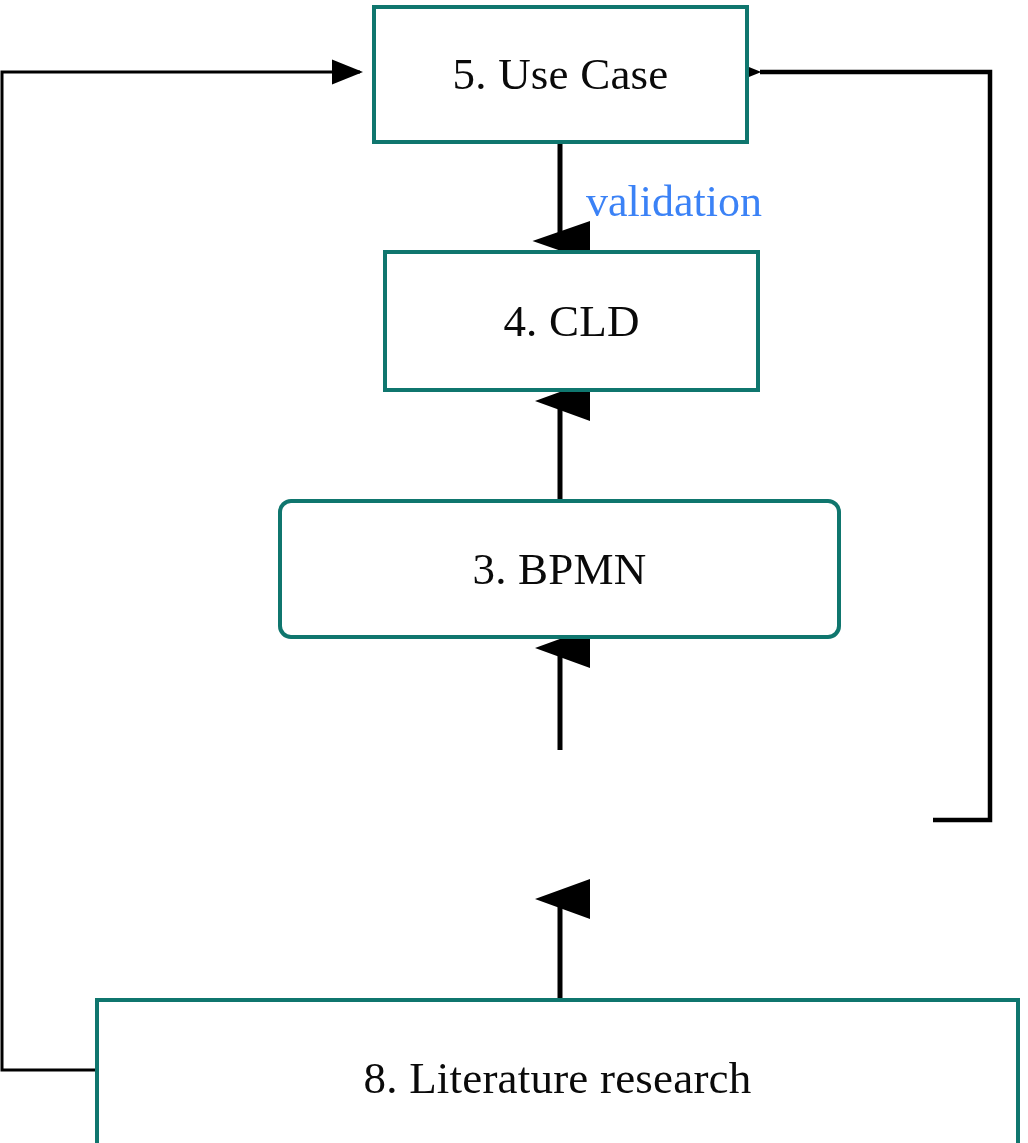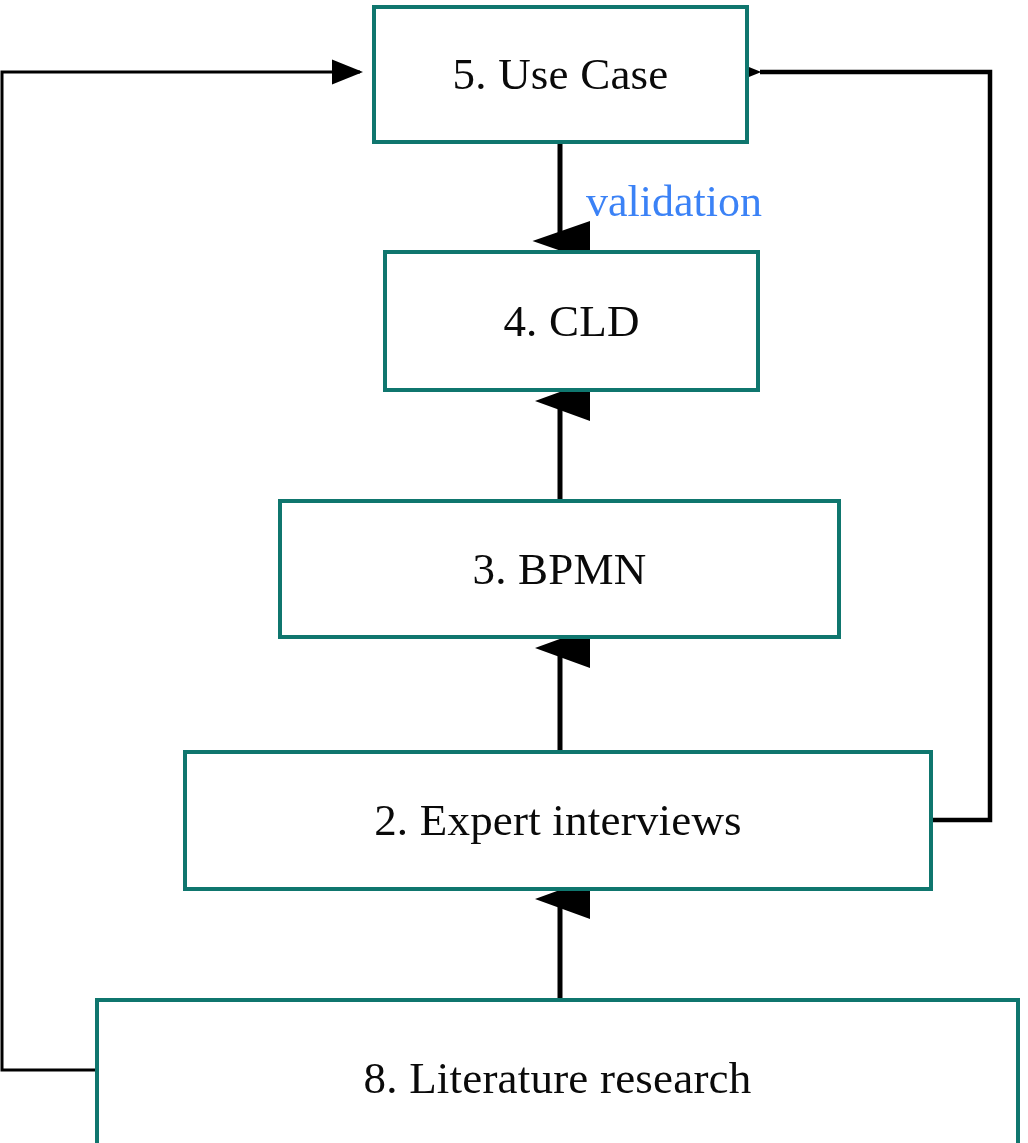--- a/index.html
+++ b/index.html
@@ -50,21 +50,21 @@
     font-family: "Liberation Serif", "DejaVu Serif", serif;
     font-size: 44px;
     line-height: 1;
     color: #3b82f6;
     white-space: nowrap;
     z-index: 4;
   }
   
   #node-use-case      { left: 372px; top: 5px;    width: 377px; height: 139px; }
   #node-cld           { left: 372px; top: 250px;  width: 377px; height: 142px; margin-left: 11px; }
-  #node-bpmn          { left: 278px; top: 499px;  width: 563px; height: 140px; }
+  #node-bpmn          { left: 278px; top: 499px;  width: 563px; height: 140px; border-radius: 13px; }
   #node-expert        { left: 183px; top: 750px;  width: 750px; height: 141px; }
   #node-literature    { left: 95px;  top: 998px;  width: 925px; height: 160px; }
   #label-validation   { left: 586px; top: 180px; }
 </style>
 </head>
 <body>
 
 <div id="diagram-root">
 
   <svg id="flow-svg" viewBox="0 0 1028 1143" xmlns="http://www.w3.org/2000/svg">
@@ -103,21 +103,18 @@
   <span class="edge-label" id="label-validation">validation</span>
 
   <div class="node-box" id="node-cld">
     <span class="node-label">4. CLD</span>
   </div>
 
   <div class="node-box" id="node-bpmn">
     <span class="node-label">3. BPMN</span>
   </div>
 
-  <div class="node-box" id="node-expert">
-    <span class="node-label">2. Expert interviews</span>
-  </div>
 
   <div class="node-box" id="node-literature">
     <span class="node-label">8. Literature research</span>
   </div>
 
 </div>
 
 </body></html>

